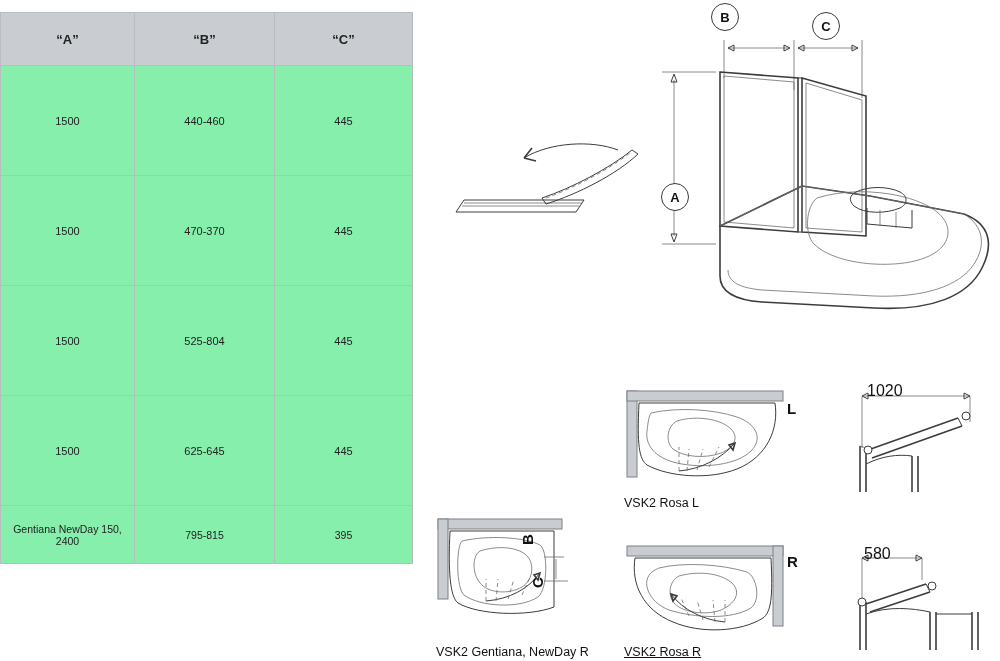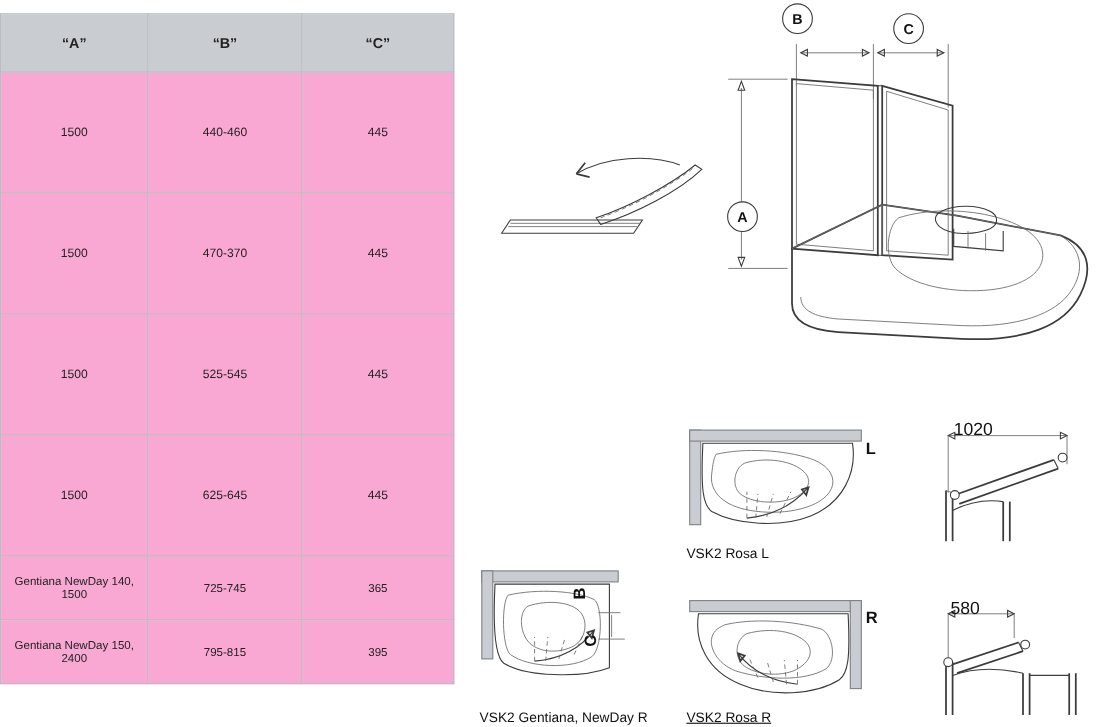--- a/index.html
+++ b/index.html
@@ -26,21 +26,21 @@
     table-layout: fixed;
   }
   #spec-table th,
   #spec-table td {
     border: 1px solid #b9bcc0;
     text-align: center;
     vertical-align: middle;
     font-size: 11px;
     color: #222;
     padding: 2px 4px;
-    background: #f9a8d4;
+    background: #86efac;
   }
   #spec-table th {
     background: #c9ccd0;
     font-size: 13px;
     font-weight: bold;
     height: 48px;
   }
   #spec-table td {
     height: 105px;
   }
@@ -125,32 +125,27 @@
       <td>440-460</td>
       <td>445</td>
     </tr>
     <tr>
       <td>1500</td>
       <td>470-370</td>
       <td>445</td>
     </tr>
     <tr>
       <td>1500</td>
-      <td>525-545</td>
+      <td>525-804</td>
       <td>445</td>
     </tr>
     <tr>
       <td>1500</td>
       <td>625-645</td>
       <td>445</td>
-    </tr>
-    <tr class="short">
-      <td>Gentiana NewDay 140, 1500</td>
-      <td>725-745</td>
-      <td>365</td>
     </tr>
     <tr class="short">
       <td>Gentiana NewDay 150, 2400</td>
       <td>795-815</td>
       <td>395</td>
     </tr>
   </tbody>
 </table>
 
 <div id="drawings">

